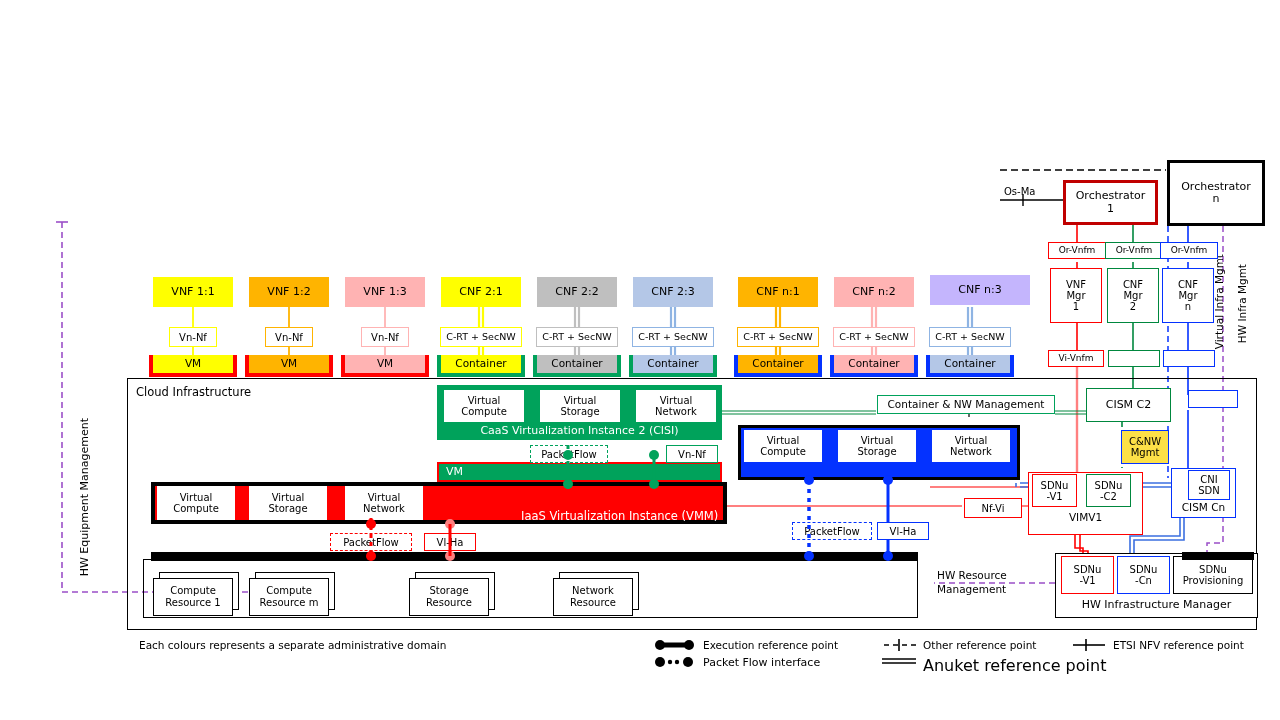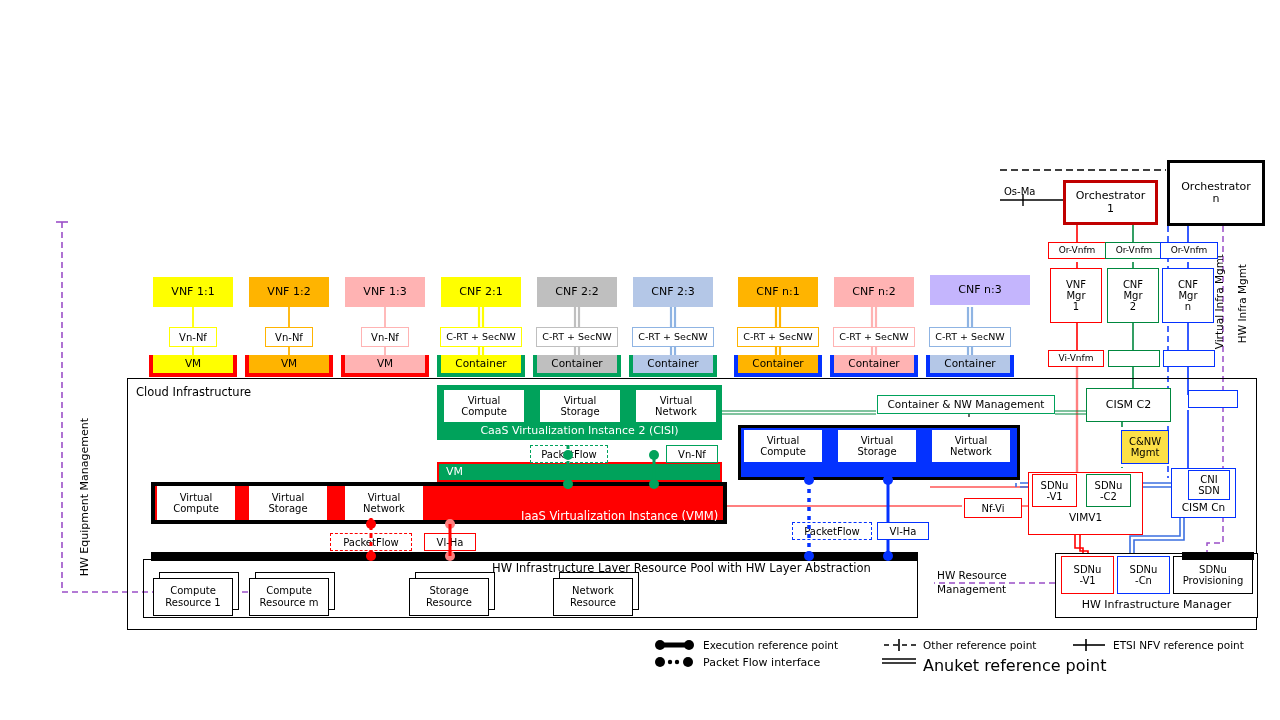--- a/index.html
+++ b/index.html
@@ -323,21 +323,20 @@
   <div class="abs" style="left:521px;top:509px;color:#fff;font-size:11.5px;">IaaS Virtualization Instance (VMM)</div>
   <div class="abs bx" style="left:330px;top:533px;width:82px;height:18px;border:1.4px dashed #FF0000;background:#fff;font-size:10px;">
     <span>PacketFlow</span>
   </div>
   <div class="abs bx" style="left:424px;top:533px;width:52px;height:18px;border:1.4px solid #FF0000;background:#fff;font-size:10px;">
     <span>Vl-Ha</span>
   </div>
 
   <div class="abs" style="left:151px;top:552px;width:767px;height:9px;background:#000;"></div>
   <div class="abs" style="left:143px;top:559px;width:775px;height:59px;border:1.4px solid #000;"></div>
-  <div class="abs" style="left:492px;top:561px;font-size:11.5px;">HW Infrastructure Layer Resource Pool with HW Layer Abstraction</div>
   <div id="hw-res">
       <div class="abs" style="left: 159px; top: 572px; width: 80px; height: 38px; border: 1.2px solid rgb(0, 0, 0); background: rgb(255, 255, 255);"></div>
       <div class="abs bx" style="left: 153px; top: 578px; width: 80px; height: 38px; border: 1.2px solid rgb(0, 0, 0); background: rgb(255, 255, 255); font-size: 10px; white-space: pre-line; line-height: 1.2;"><span>Compute
 Resource 1</span></div>
       <div class="abs" style="left: 255px; top: 572px; width: 80px; height: 38px; border: 1.2px solid rgb(0, 0, 0); background: rgb(255, 255, 255);"></div>
       <div class="abs bx" style="left: 249px; top: 578px; width: 80px; height: 38px; border: 1.2px solid rgb(0, 0, 0); background: rgb(255, 255, 255); font-size: 10px; white-space: pre-line; line-height: 1.2;"><span>Compute
 Resource m</span></div>
       <div class="abs" style="left: 415px; top: 572px; width: 80px; height: 38px; border: 1.2px solid rgb(0, 0, 0); background: rgb(255, 255, 255);"></div>
       <div class="abs bx" style="left: 409px; top: 578px; width: 80px; height: 38px; border: 1.2px solid rgb(0, 0, 0); background: rgb(255, 255, 255); font-size: 10px; white-space: pre-line; line-height: 1.2;"><span>Storage
 Resource</span></div>
@@ -399,20 +398,21 @@
     <span>SDNu
 Provisioning</span>
   </div>
   <div class="abs bx" style="left:1055px;top:596px;width:203px;height:18px;font-size:11px;">
     <span>HW Infrastructure Manager</span>
   </div>
 
   <div class="abs" style="left:937px;top:568px;font-size:10.5px;white-space:pre-line;line-height:1.35;">HW Resource
 Management</div>
 
+  <div class="abs" style="left:139px;top:639px;font-size:10.5px;">Each colours represents a separate administrative domain</div>
 
   <svg width="1280" height="720" style="left:0;top:0;">
     <g>
       <circle cx="660" cy="645" r="5" fill="#000"></circle>
       <rect x="660" y="642.5" width="28" height="5" fill="#000"></rect>
       <circle cx="689" cy="645" r="5" fill="#000"></circle>
     </g>
     <g>
       <circle cx="660" cy="662" r="5" fill="#000"></circle>
       <circle cx="670" cy="662" r="2.2" fill="#000"></circle>

